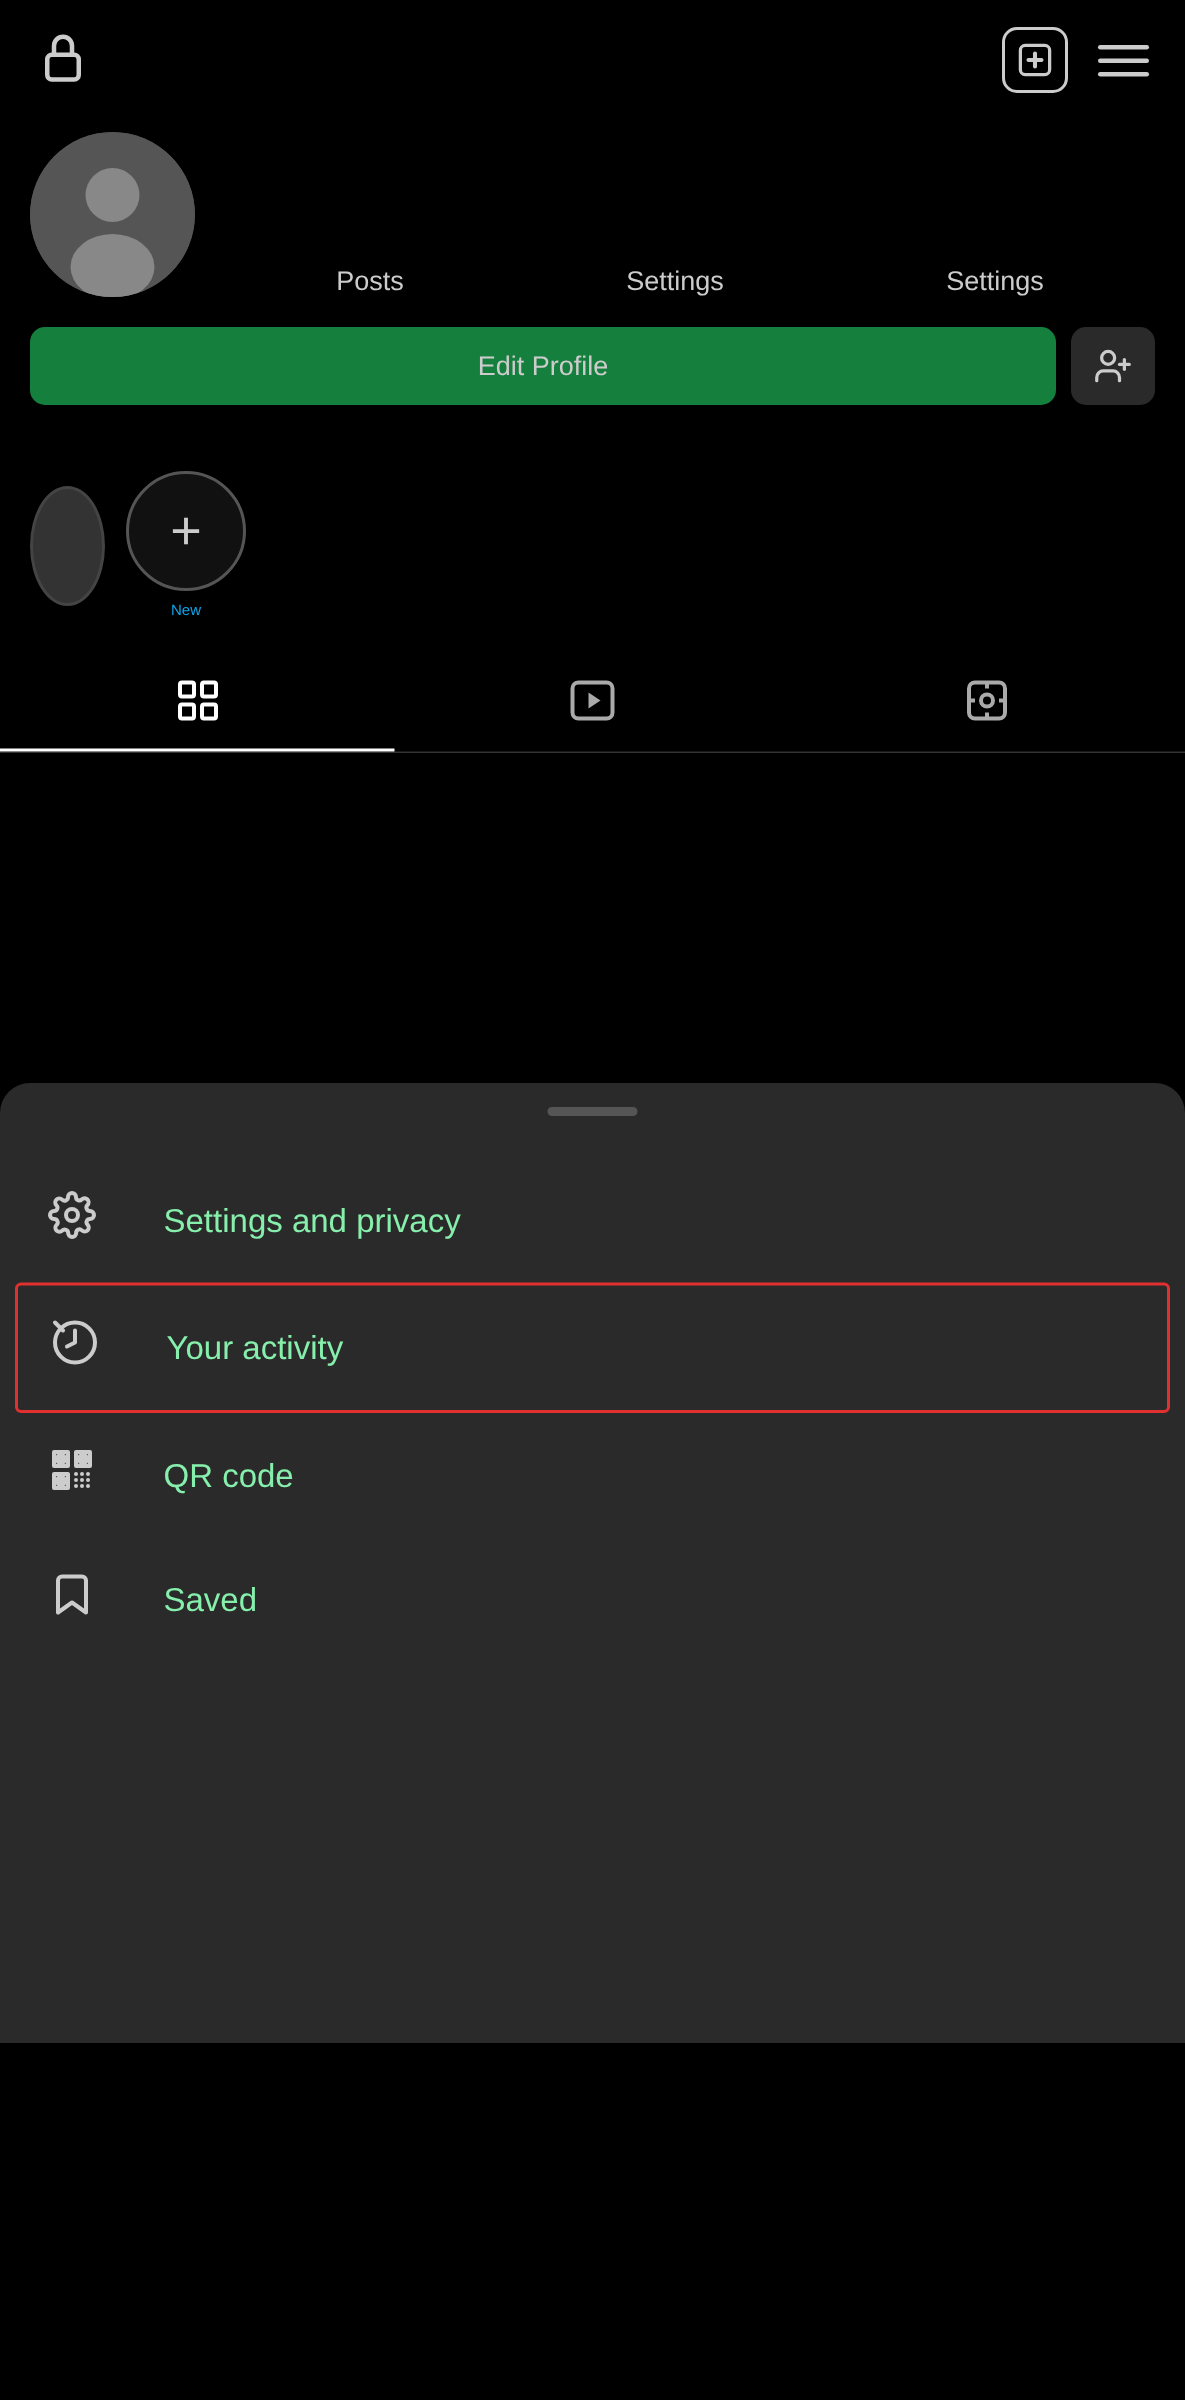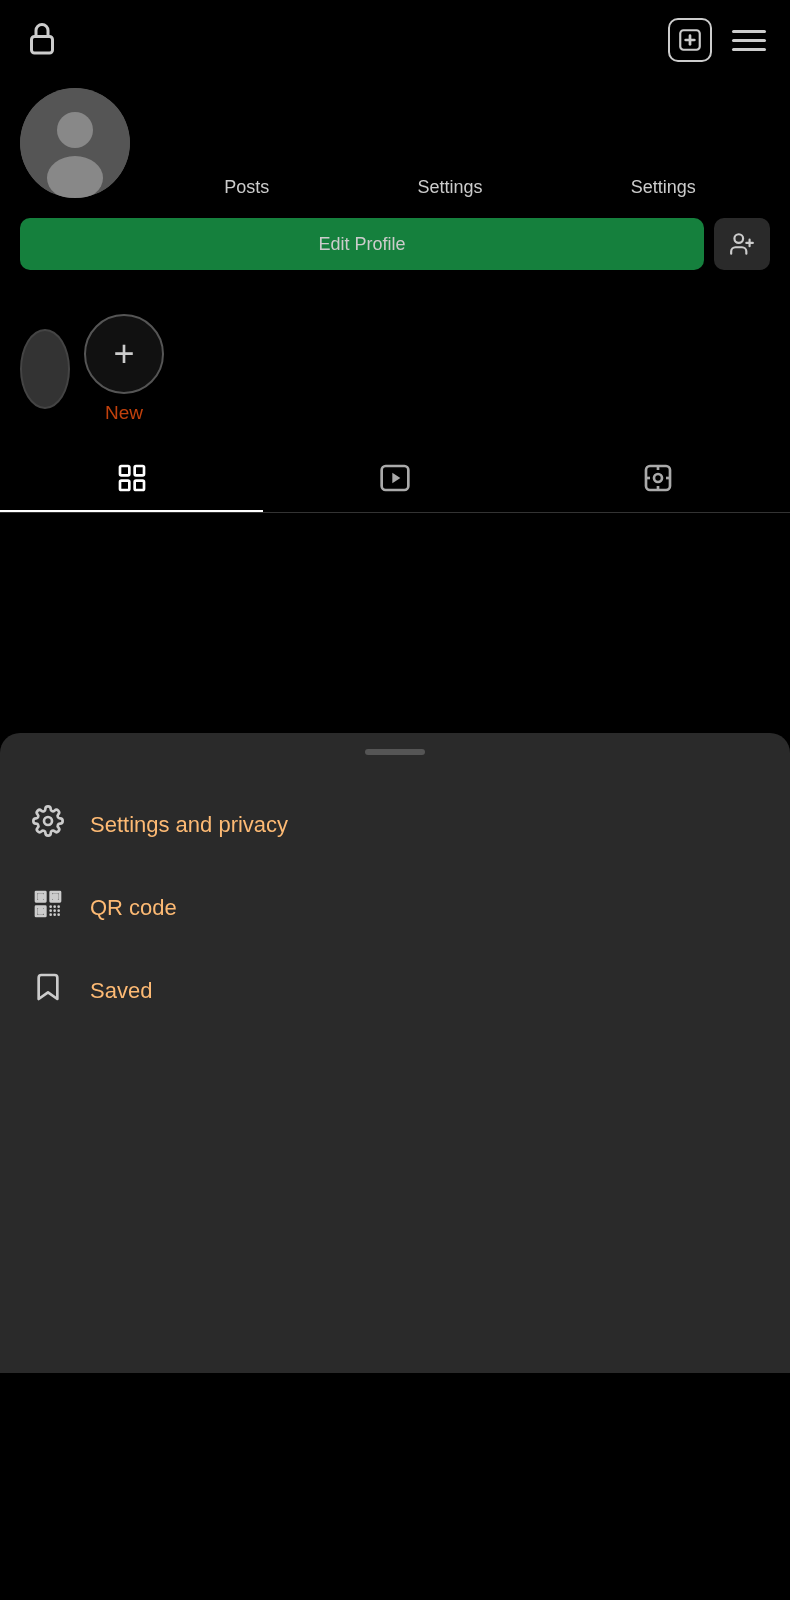--- a/index.html
+++ b/index.html
@@ -152,22 +152,22 @@
       align-items: center;
       justify-content: center;
       background: #111;
     }
     .story-circle-add {
       font-size: 36px;
       color: #ccc;
       line-height: 1;
     }
     .story-label {
-      font-size: 19px;
-      color: #c2410c;
+      font-size: 10px;
+      color: #0ea5e9;
     }
 
     
     .tab-bar {
       display: flex;
       border-bottom: 1px solid #333;
       background: #000;
     }
     .tab-item {
       flex: 1;
@@ -233,21 +233,22 @@
     }
     .menu-icon {
       color: #ccc;
       font-size: 28px;
       width: 36px;
       text-align: center;
       flex-shrink: 0;
     }
     .menu-label {
       font-size: 22px;
-      color: #fdba74;
+      color: #86efac;
+      margin-left: 19px;
     }
 
     
     .svg-icon {
       width: 32px;
       height: 32px;
       fill: none;
       stroke: #ccc;
       stroke-width: 2;
       stroke-linecap: round;
@@ -364,20 +365,30 @@
   <div class="menu-item">
     <div class="menu-icon">
       <svg viewBox="0 0 24 24" width="32" height="32" fill="none" stroke="#ccc" stroke-width="2" stroke-linecap="round" stroke-linejoin="round">
         <circle cx="12" cy="12" r="3"></circle>
         <path d="M19.4 15a1.65 1.65 0 0 0 .33 1.82l.06.06a2 2 0 0 1-2.83 2.83l-.06-.06a1.65 1.65 0 0 0-1.82-.33 1.65 1.65 0 0 0-1 1.51V21a2 2 0 0 1-4 0v-.09A1.65 1.65 0 0 0 9 19.4a1.65 1.65 0 0 0-1.82.33l-.06.06a2 2 0 0 1-2.83-2.83l.06-.06A1.65 1.65 0 0 0 4.68 15a1.65 1.65 0 0 0-1.51-1H3a2 2 0 0 1 0-4h.09A1.65 1.65 0 0 0 4.6 9a1.65 1.65 0 0 0-.33-1.82l-.06-.06a2 2 0 0 1 2.83-2.83l.06.06A1.65 1.65 0 0 0 9 4.68a1.65 1.65 0 0 0 1-1.51V3a2 2 0 0 1 4 0v.09a1.65 1.65 0 0 0 1 1.51 1.65 1.65 0 0 0 1.82-.33l.06-.06a2 2 0 0 1 2.83 2.83l-.06.06A1.65 1.65 0 0 0 19.4 9a1.65 1.65 0 0 0 1.51 1H21a2 2 0 0 1 0 4h-.09a1.65 1.65 0 0 0-1.51 1z"></path>
       </svg>
     </div>
     <span class="menu-label">Settings and privacy</span>
   </div>
 
+  <div class="menu-item highlighted">
+    <div class="menu-icon">
+      <svg viewBox="0 0 24 24" width="32" height="32" fill="none" stroke="#ccc" stroke-width="2" stroke-linecap="round" stroke-linejoin="round">
+        <circle cx="12" cy="12" r="10"></circle>
+        <polyline points="12 6 12 12 8 14"></polyline>
+        <line x1="2" y1="2" x2="6" y2="6" stroke="#ccc" stroke-width="2"></line>
+      </svg>
+    </div>
+    <span class="menu-label">Your activity</span>
+  </div>
 
 
   <div class="menu-item">
     <div class="menu-icon">
       <svg viewBox="0 0 24 24" width="32" height="32" fill="none" stroke="#ccc" stroke-width="2" stroke-linecap="round" stroke-linejoin="round">
         <rect x="3" y="3" width="7" height="7"></rect>
         <rect x="14" y="3" width="7" height="7"></rect>
         <rect x="3" y="14" width="7" height="7"></rect>
         <rect x="5" y="5" width="3" height="3" fill="#ccc"></rect>
         <rect x="16" y="5" width="3" height="3" fill="#ccc"></rect>

